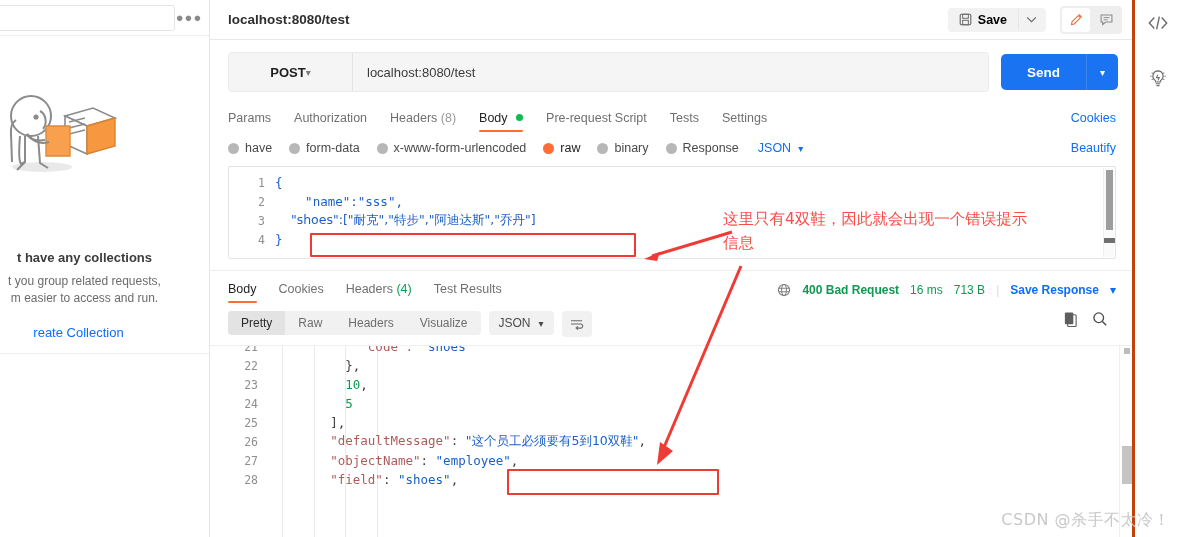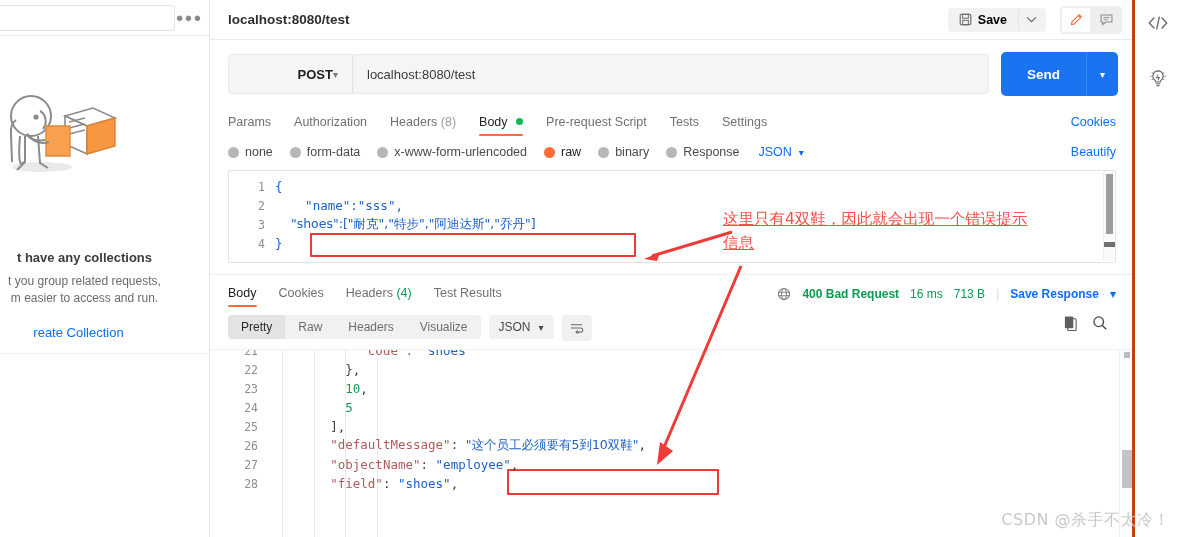--- a/index.html
+++ b/index.html
@@ -84,34 +84,34 @@
   }
   .ig-btn.active { background: #ffffff; }
 
   
   .urlbar { display: flex; align-items: center; padding: 12px 14px 10px 18px; gap: 12px; }
   .method-url {
     flex: 1; display: flex; align-items: center; height: 40px;
     background: #f5f5f5; border: 1px solid #eaeaea; border-radius: 4px;
   }
   .method {
-    display: flex; align-items: center; justify-content: flex-end;
+    display: flex; align-items: center; justify-content: center;
     width: 124px; height: 100%; padding: 0 14px;
     font-size: 13px; font-weight: bold; color: #1f1f1f; cursor: pointer;
     border-right: 1px solid #e2e2e2;
   }
   .method .car { font-size: 10px; color: #7a7a7a; font-weight: normal; }
   .url-input {
     flex: 1; height: 100%; border: 0; background: transparent; outline: none;
     font-size: 13px; color: #3b3b3b; padding: 0 14px;
     font-family: "Liberation Sans", sans-serif;
   }
   .send-group {
     display: flex; align-items: stretch; background: #1a73f0; border-radius: 5px;
-    overflow: hidden; height: 44px;
+    overflow: hidden; height: 36px;
   }
   .send-btn {
     padding: 0 26px; display: flex; align-items: center; justify-content: center;
     color: #fff; font-size: 13.5px; font-weight: bold; cursor: pointer;
   }
   .send-caret {
     width: 32px; display: flex; align-items: center; justify-content: center;
     color: #fff; font-size: 10px; cursor: pointer; border-left: 1px solid #3d86f2;
   }
 
@@ -263,21 +263,21 @@
     width: 45px; flex: 0 0 45px; background: #fff; padding-top: 14px;
     display: flex; flex-direction: column; align-items: center; gap: 32px;
   }
   .rail-btn { cursor: pointer; color: #6a6a6a; }
 
   
   .ov { position: absolute; pointer-events: none; }
   .box-red { border: 2px solid #ef3b36; border-radius: 1px; }
   .anno-text {
     color: #fb4c48; font-size: 15.5px; line-height: 24px;
-    font-family: "DejaVu Sans", sans-serif; white-space: pre-line; text-decoration: underline;
+    font-family: "DejaVu Sans", sans-serif; white-space: pre-line;
   }
   .watermark {
     position: absolute; right: 10px; bottom: 6px;
     color: #c9c9c9; font-size: 16px; letter-spacing: 0.5px;
     font-family: "DejaVu Sans", sans-serif; pointer-events: none;
   }
   .cjk { font-family: "DejaVu Sans", sans-serif; }
 </style>
 </head>
 <body>
@@ -381,21 +381,21 @@
       </div>
       <div class="rtab"><span>Pre-request Script</span></div>
       <div class="rtab"><span>Tests</span></div>
       <div class="rtab"><span>Settings</span></div>
       <div class="cookies-link">Cookies</div>
     </div>
 
     <div class="bodyrow">
       <div class="radio">
           <span class="rc"></span>
-          <span>none</span>
+          <span>have</span>
         </div>
       <div class="radio">
           <span class="rc"></span>
           <span>form-data</span>
         </div>
       <div class="radio">
           <span class="rc"></span>
           <span>x-www-form-urlencoded</span>
         </div>
       <div class="radio on">

